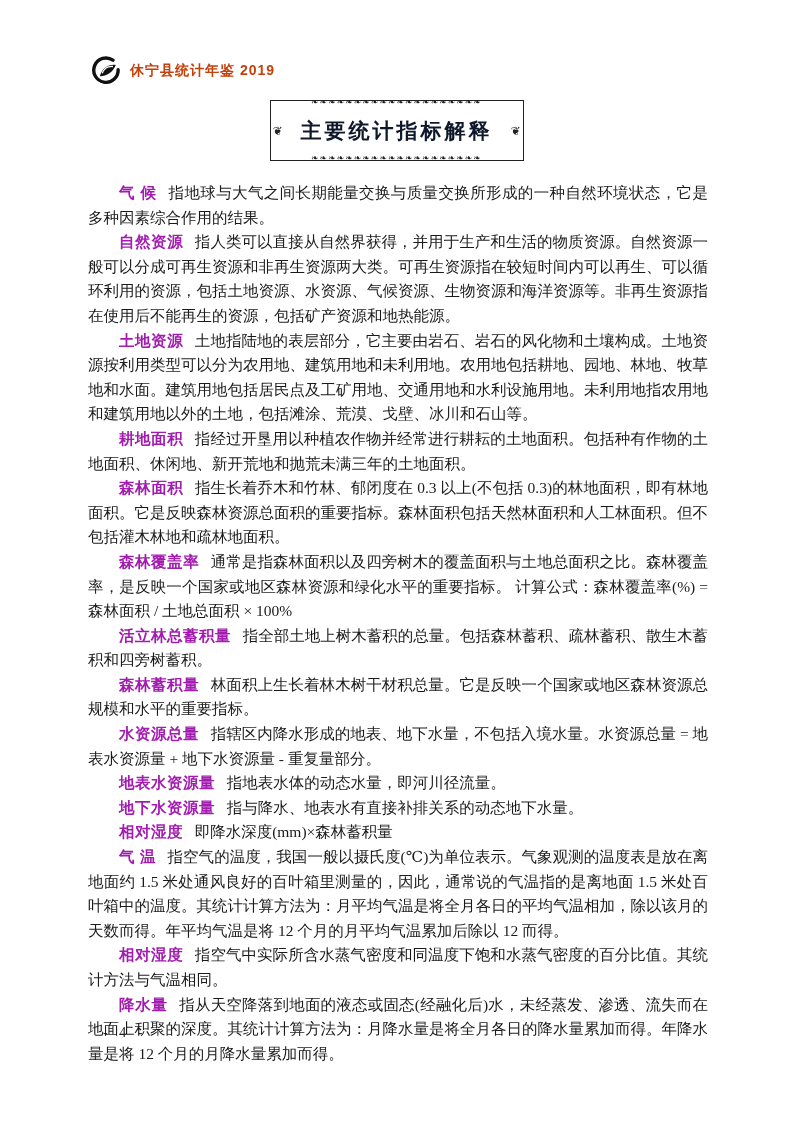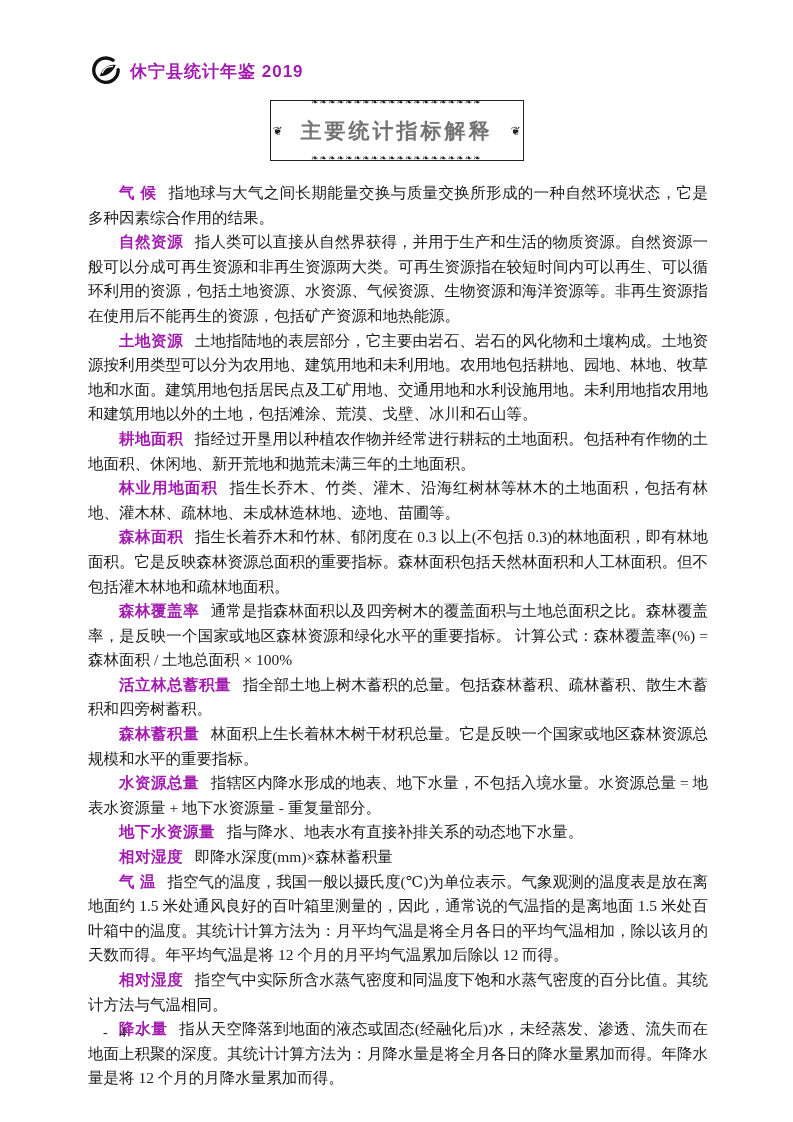--- a/index.html
+++ b/index.html
@@ -19,24 +19,24 @@
     position: absolute;
     top: 56px;
     left: 90px;
     display: flex;
     align-items: center;
     gap: 10px;
   }
   .logo { width: 30px; height: 30px; display: block; }
   .yearbook-title {
     font-family: "Liberation Sans", "DejaVu Sans", sans-serif;
-    font-size: 17px;
+    font-size: 14px;
     font-weight: 600;
     letter-spacing: 1px;
-    color: #a21caf;
+    color: #c2410c;
   }
   
   .title-box-wrap {
     position: absolute;
     top: 100px;
     left: 0;
     width: 100%;
     display: flex;
     justify-content: center;
   }
@@ -72,21 +72,21 @@
     color: #222;
     line-height: 12px;
   }
   .ornament-left { left: 2px; }
   .ornament-right { right: 2px; }
   .box-title {
     font-family: "Liberation Sans", "DejaVu Sans", sans-serif;
     font-size: 21px;
     font-weight: 700;
     letter-spacing: 3px;
-    color: #737373;
+    color: #0f172a;
   }
   
   .content {
     position: absolute;
     top: 181px;
     left: 88px;
     width: 620px;
   }
   .entry {
     font-size: 15.5px;
@@ -138,32 +138,32 @@
 
   <div class="content">
     <p class="entry"><span class="term">气 候</span><span class="definition">指地球与大气之间长期能量交换与质量交换所形成的一种自然环境状态，它是多种因素综合作用的结果。</span></p>
 
     <p class="entry"><span class="term">自然资源</span><span class="definition">指人类可以直接从自然界获得，并用于生产和生活的物质资源。自然资源一般可以分成可再生资源和非再生资源两大类。可再生资源指在较短时间内可以再生、可以循环利用的资源，包括土地资源、水资源、气候资源、生物资源和海洋资源等。非再生资源指在使用后不能再生的资源，包括矿产资源和地热能源。</span></p>
 
     <p class="entry"><span class="term">土地资源</span><span class="definition">土地指陆地的表层部分，它主要由岩石、岩石的风化物和土壤构成。土地资源按利用类型可以分为农用地、建筑用地和未利用地。农用地包括耕地、园地、林地、牧草地和水面。建筑用地包括居民点及工矿用地、交通用地和水利设施用地。未利用地指农用地和建筑用地以外的土地，包括滩涂、荒漠、戈壁、冰川和石山等。</span></p>
 
     <p class="entry"><span class="term">耕地面积</span><span class="definition">指经过开垦用以种植农作物并经常进行耕耘的土地面积。包括种有作物的土地面积、休闲地、新开荒地和抛荒未满三年的土地面积。</span></p>
 
-    <p class="entry"><span class="term">林业用地面积</span><span class="definition">指生长乔木、竹类、灌木、沿海红树林等林木的土地面积，包括有林地、灌木林、疏林地、未成林造林地、迹地、苗圃等。</span></p>
 
     <p class="entry"><span class="term">森林面积</span><span class="definition">指生长着乔木和竹林、郁闭度在 0.3 以上(不包括 0.3)的林地面积，即有林地面积。它是反映森林资源总面积的重要指标。森林面积包括天然林面积和人工林面积。但不包括灌木林地和疏林地面积。</span></p>
 
     <p class="entry"><span class="term">森林覆盖率</span><span class="definition">通常是指森林面积以及四旁树木的覆盖面积与土地总面积之比。森林覆盖率，是反映一个国家或地区森林资源和绿化水平的重要指标。 计算公式：森林覆盖率(%) = 森林面积 / 土地总面积 × 100%</span></p>
 
     <p class="entry"><span class="term">活立林总蓄积量</span><span class="definition">指全部土地上树木蓄积的总量。包括森林蓄积、疏林蓄积、散生木蓄积和四旁树蓄积。</span></p>
 
     <p class="entry"><span class="term">森林蓄积量</span><span class="definition">林面积上生长着林木树干材积总量。它是反映一个国家或地区森林资源总规模和水平的重要指标。</span></p>
 
     <p class="entry"><span class="term">水资源总量</span><span class="definition">指辖区内降水形成的地表、地下水量，不包括入境水量。水资源总量 = 地表水资源量 + 地下水资源量 - 重复量部分。</span></p>
 
+    <p class="entry"><span class="term">地表水资源量</span><span class="definition">指地表水体的动态水量，即河川径流量。</span></p>
 
     <p class="entry"><span class="term">地下水资源量</span><span class="definition">指与降水、地表水有直接补排关系的动态地下水量。</span></p>
 
 
     <p class="entry"><span class="term">相对湿度</span><span class="definition">即降水深度(mm)×森林蓄积量</span></p>
 
     <p class="entry"><span class="term">气 温</span><span class="definition">指空气的温度，我国一般以摄氏度(℃)为单位表示。气象观测的温度表是放在离地面约 1.5 米处通风良好的百叶箱里测量的，因此，通常说的气温指的是离地面 1.5 米处百叶箱中的温度。其统计计算方法为：月平均气温是将全月各日的平均气温相加，除以该月的天数而得。年平均气温是将 12 个月的月平均气温累加后除以 12 而得。</span></p>
 
     <p class="entry"><span class="term">相对湿度</span><span class="definition">指空气中实际所含水蒸气密度和同温度下饱和水蒸气密度的百分比值。其统计方法与气温相同。</span></p>
 

